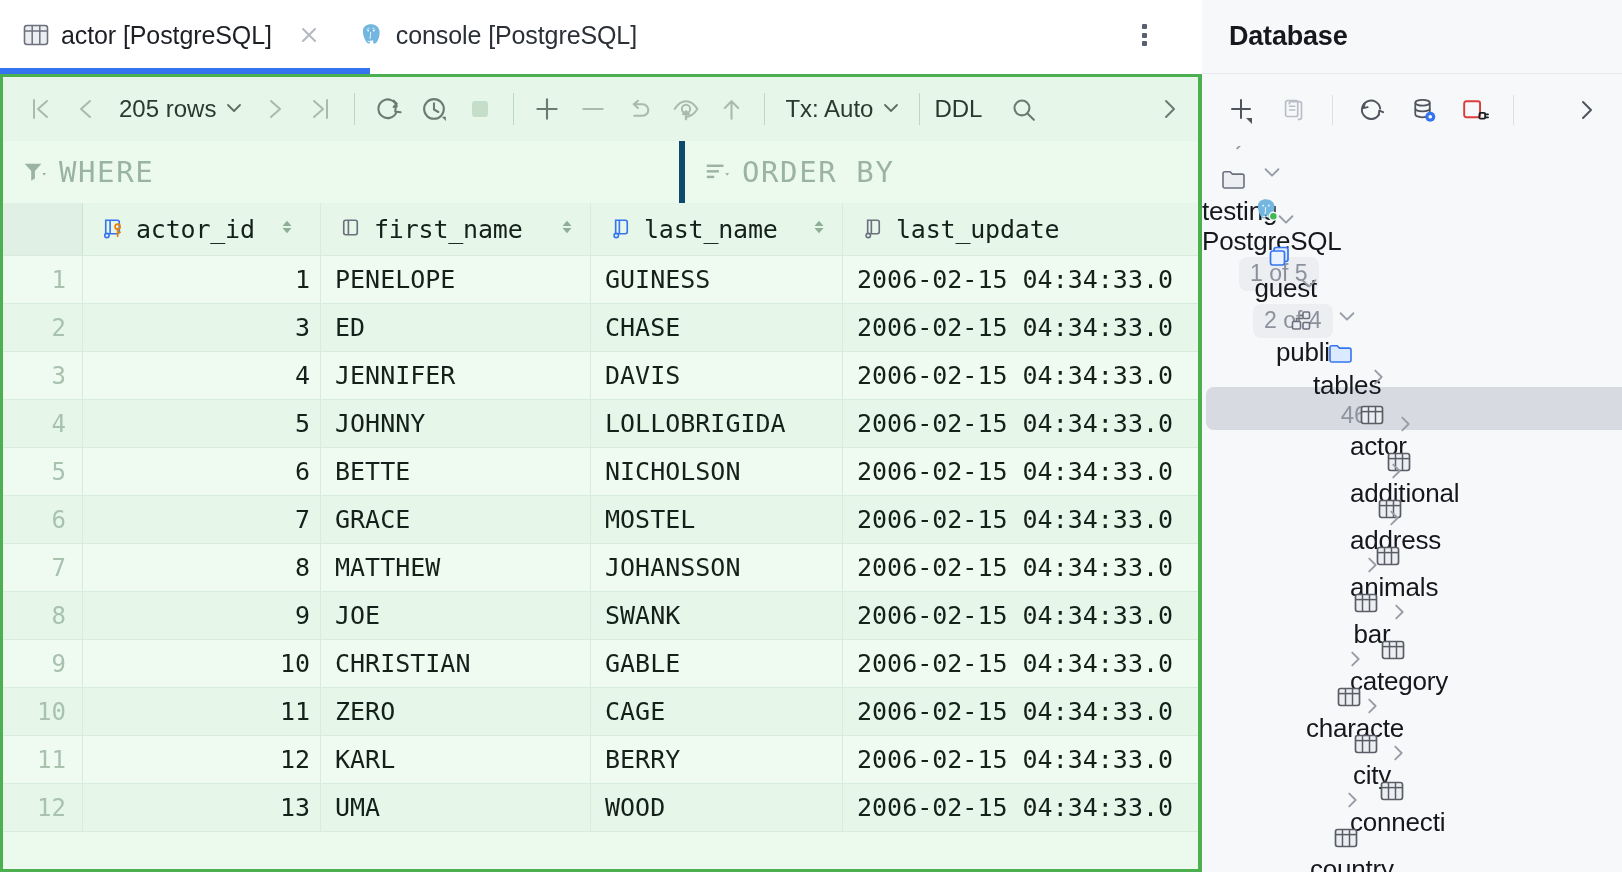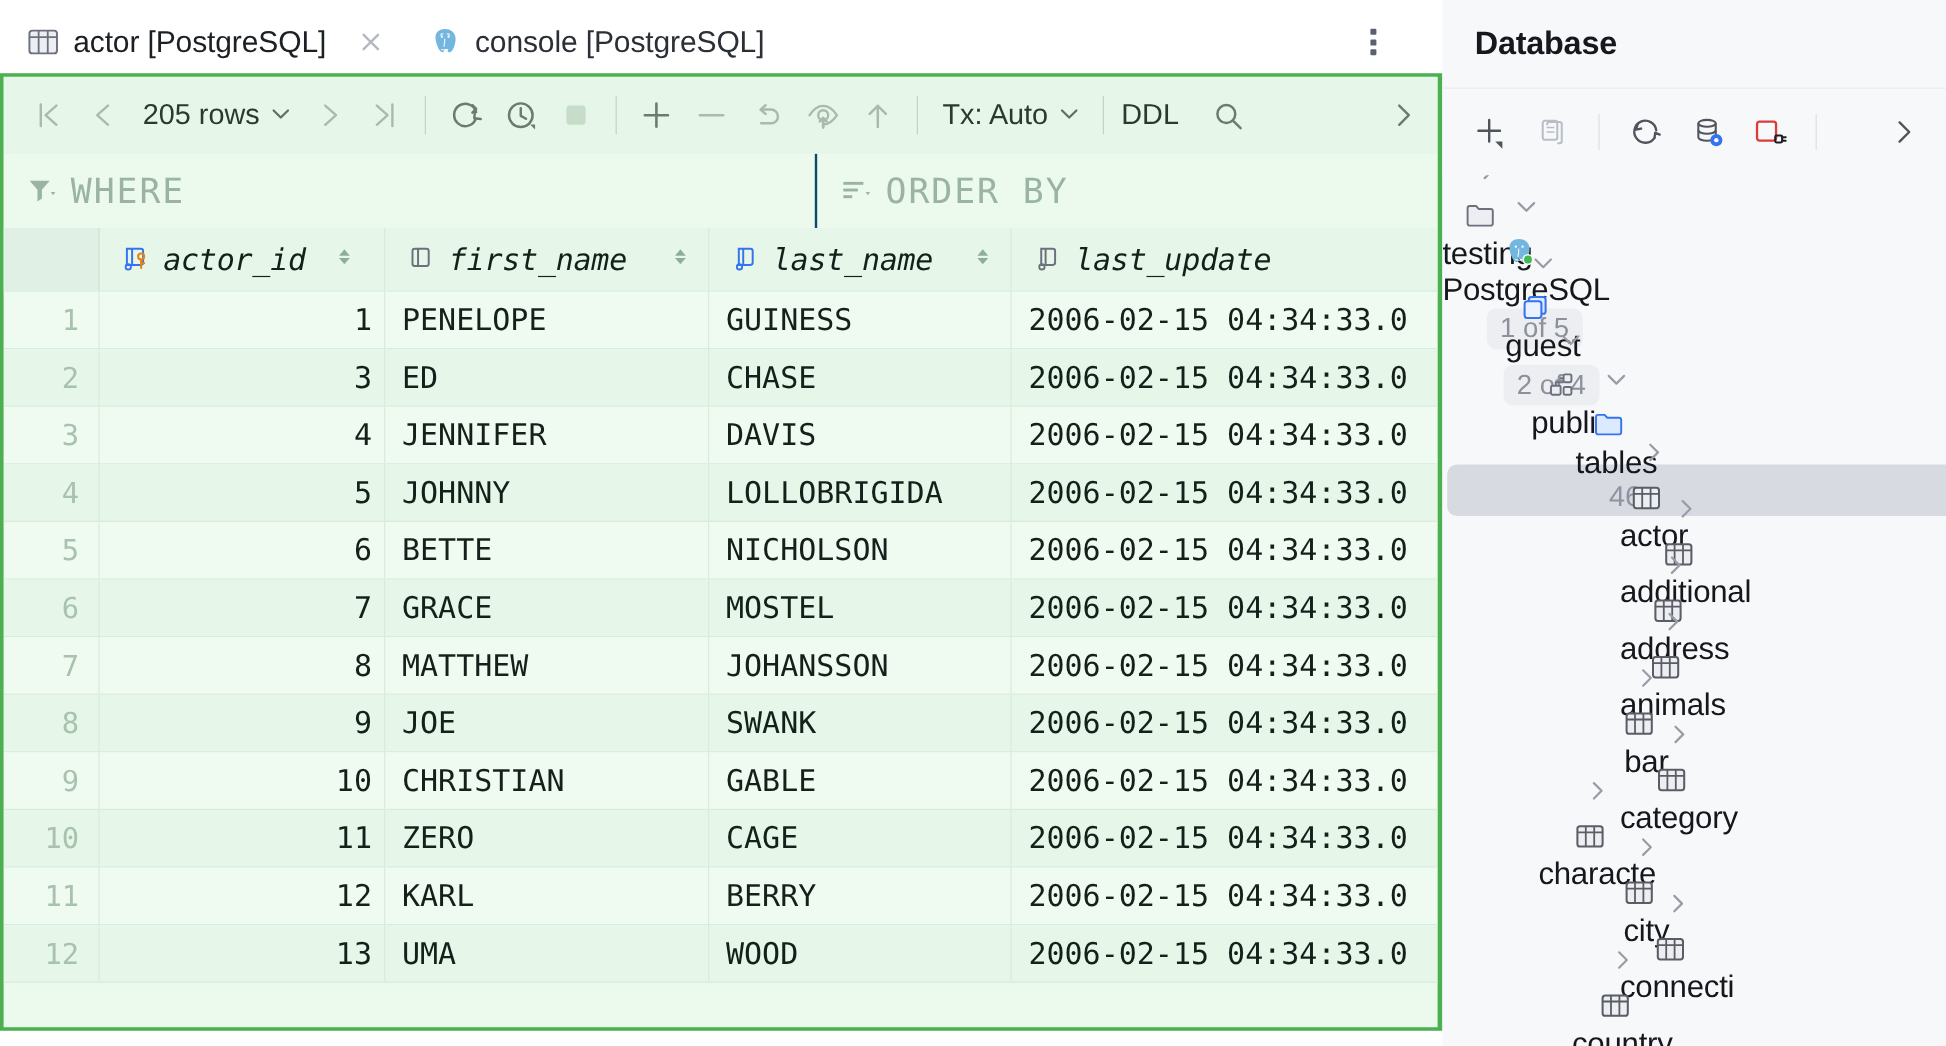--- a/index.html
+++ b/index.html
@@ -42,21 +42,21 @@
   }
   .kebab {
     position: absolute; right: 46px; top: 50%; transform: translateY(-50%);
     width: 24px; height: 28px; display: flex; flex-direction: column;
     align-items: center; justify-content: space-between; padding: 3px 0;
   }
   .kebab i { width: 5px; height: 5px; background: #5a6070; border-radius: 1px; display:block; }
 
   
   .result {
-    position: absolute; left: 0; top: 61px; width: 1202px; height: 798px;
+    position: absolute; left: 0; top: 74px; width: 1202px; height: 798px;
     border: 3px solid #4CB050; border-right-width: 4px;
     border-top: 3px solid #4CB050;
     background: #ecfaee;
     overflow: hidden;
   }
 
   
   .toolbar {
     height: 64px; display: flex; align-items: center;
     background: #e6f6e9; padding: 0 0 0 14px; position: relative;
@@ -79,39 +79,39 @@
     height: 62px; display: flex; align-items: stretch;
     background: #ecfaee;
   }
   .filter-cell {
     display: flex; align-items: center; gap: 12px;
     padding-left: 18px; font-size: 29px; color: #9bb3a1;
     letter-spacing: 1.6px;
     font-family: "DejaVu Sans Mono", monospace;
   }
   .filter-cell.where { width: 676px; flex: 0 0 676px; }
-  .filter-cell.order { flex: 1 1 auto; border-left: 2px solid #0c4a6e; padding-left: 19px; }
+  .filter-cell.order { flex: 1 1 auto; border-left: 6px solid #0c4a6e; padding-left: 19px; }
   .filter-ico { display:flex; align-items:center; gap:2px; color:#9bb3a1; }
 
   
   .grid { width: 100%; font-family: "DejaVu Sans Mono", monospace; }
   .grid-row { display: flex; height: 48px; align-items: stretch; }
   .hdr-row { height: 53px; background: #e6f6e9; border-bottom: 1px solid #c9e4cf; }
   .cell { display: flex; align-items: center; border-right: 1px solid #d8ecdc; position: relative; }
 
   .c-gutter { width: 80px; flex: 0 0 80px; justify-content: flex-end; padding-right: 16px;
               color: #a8c2ae; font-size: 24px; background: transparent; }
   .hdr-row .c-gutter { background: #e0f0e4; border-right: 1px solid #c9e4cf; }
 
   .c-id   { width: 238px; flex: 0 0 238px; justify-content: flex-end; padding-right: 10px; }
   .c-fn   { width: 270px; flex: 0 0 270px; padding-left: 14px; }
   .c-ln   { width: 252px; flex: 0 0 252px; padding-left: 14px; }
   .c-lu   { flex: 1 1 auto; padding-left: 14px; border-right: none; }
 
-  .hdr-cell { justify-content: center; padding-left: 0; font-style: italic; }
+  .hdr-cell { justify-content: center; padding-left: 0; }
   .hdr-inner { display: flex; align-items: center; gap: 10px; width: 100%; padding-left: 16px; }
   .hdr-name { font-size: 25px; color: #14201a; letter-spacing: -0.2px; white-space: nowrap; }
   .sort-ico { margin-left: auto; margin-right: 14px; color: #8fae97; flex: 0 0 auto; }
 
   .val { font-size: 25px; color: #14201a; white-space: nowrap; }
   .row-even { background: #e6f6e9; }
   .row-odd  { background: #effbf1; }
   .grid-row { border-bottom: 1px solid #d8ecdc; }
 
   .grid-clip { position: relative; overflow: hidden; width: 100%; height: 624px; }
@@ -861,21 +861,21 @@
                 <rect x="3.5" y="5.5" width="21" height="17" rx="2.2" fill="#eceef2" stroke="#5A5D66" stroke-width="1.7"></rect>
                 <line x1="3.5" y1="10.6" x2="24.5" y2="10.6" stroke="#5A5D66" stroke-width="1.5"></line>
                 <line x1="10.5" y1="5.5" x2="10.5" y2="22.5" stroke="#5A5D66" stroke-width="1.5"></line>
                 <line x1="17.5" y1="5.5" x2="17.5" y2="22.5" stroke="#5A5D66" stroke-width="1.5"></line>
               </svg>
             </span>
             <span class="t-label">category</span>
           </div>
         </div>
         <div class="tree-row">
-          <div class="tree-inner" style="padding-left:80px">
+          <div class="tree-inner" style="padding-left:104px">
             <span class="twisty">
               <svg viewBox="0 0 24 24" width="22" height="22" fill="none" stroke="currentColor" stroke-width="2" stroke-linecap="round" stroke-linejoin="round">
                 <path d="M9 5 l7 7 -7 7"></path>
               </svg>
             </span>
             <span class="t-icon">
               <svg viewBox="0 0 28 28" width="28" height="28">
                 <rect x="3.5" y="5.5" width="21" height="17" rx="2.2" fill="#eceef2" stroke="#5A5D66" stroke-width="1.7"></rect>
                 <line x1="3.5" y1="10.6" x2="24.5" y2="10.6" stroke="#5A5D66" stroke-width="1.5"></line>
                 <line x1="10.5" y1="5.5" x2="10.5" y2="22.5" stroke="#5A5D66" stroke-width="1.5"></line>

